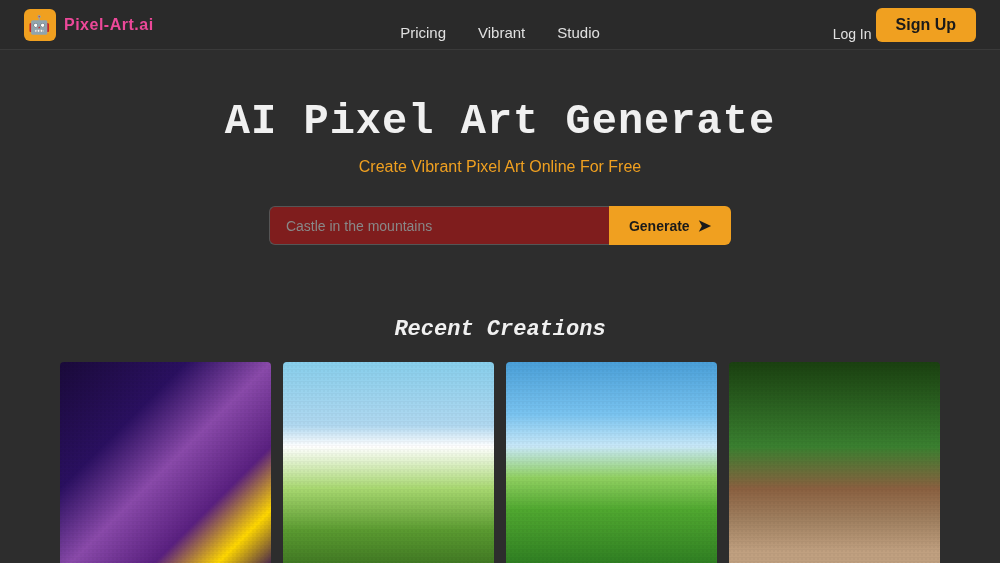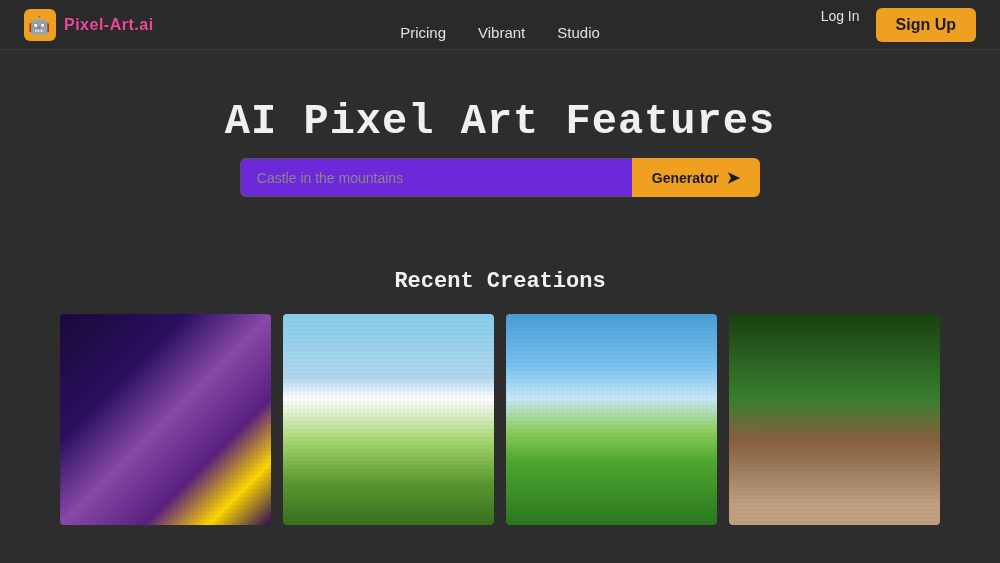--- a/index.html
+++ b/index.html
@@ -59,22 +59,22 @@
     .nav-link {
       color: #e0e0e0;
       text-decoration: none;
       font-size: 15px;
       cursor: pointer;
       margin-top: 16px;
     }
 
     .nav-actions {
       display: flex;
-      align-items: flex-start;
-      gap: 16px;
+      align-items: flex-end;
+      gap: 4px;
     }
 
     .btn-login {
       background: transparent;
       border: none;
       color: #e0e0e0;
       font-size: 14px;
       cursor: pointer;
     }
 
@@ -111,23 +111,23 @@
     }
 
     .search-area {
       display: flex;
       justify-content: center;
       gap: 0;
       margin-bottom: 40px;
     }
 
     .search-input {
-      width: 392px;
+      width: 340px;
       padding: 10px 16px;
-      background: #6d28d9;
+      background: #7f1d1d;
       border: 1px solid #555;
       border-right: none;
       border-radius: 6px 0 0 6px;
       color: #aaa;
       font-size: 14px;
       outline: none;
     }
 
     .search-input::placeholder { color: #888; }
 
@@ -154,20 +154,21 @@
       padding: 0 20px;
     }
 
     .recent-title {
       text-align: center;
       font-size: 22px;
       font-weight: 600;
       color: #f0f0f0;
       margin-bottom: 20px;
       font-family: 'Courier New', monospace;
+      font-style: italic;
     }
 
     .gallery {
       display: grid;
       grid-template-columns: repeat(4, 1fr);
       gap: 12px;
       padding: 0 40px;
     }
 
     .gallery-item {
@@ -230,26 +231,27 @@
     <a class="nav-link">Studio</a>
   </div>
 
   <div class="nav-actions">
     <button class="btn-login">Log In</button>
     <button class="btn-signup">Sign Up</button>
   </div>
 </nav>
 
 <section class="hero">
-  <h1>AI Pixel Art Features</h1>
+  <h1>AI Pixel Art Generate</h1>
+  <p class="hero-subtitle">Create Vibrant Pixel Art Online For Free</p>
 
   <div class="search-area">
     <input class="search-input" type="text" placeholder="Castle in the mountains" style="">
     <button class="btn-generate">
-      <span>Generator</span>
+      <span>Generate</span>
       <span class="arrow-icon">➤</span>
     </button>
   </div>
 </section>
 
 <section class="recent-section">
   <h2 class="recent-title">Recent Creations</h2>
 
   <div class="gallery" id="gallery-grid">
 

